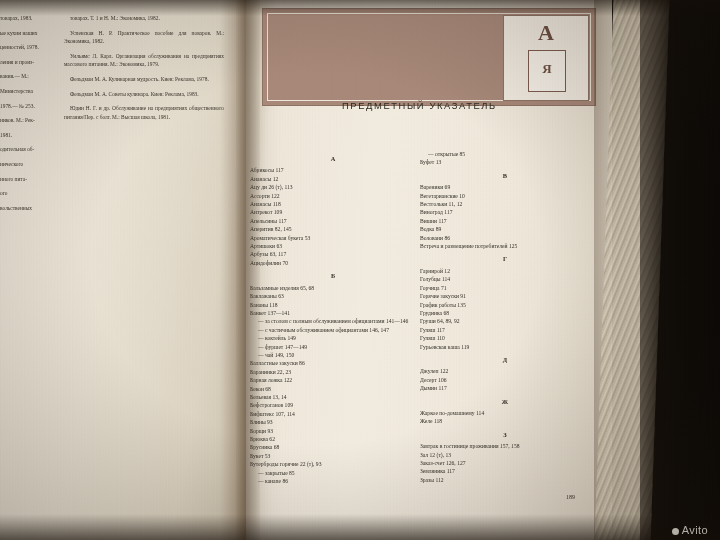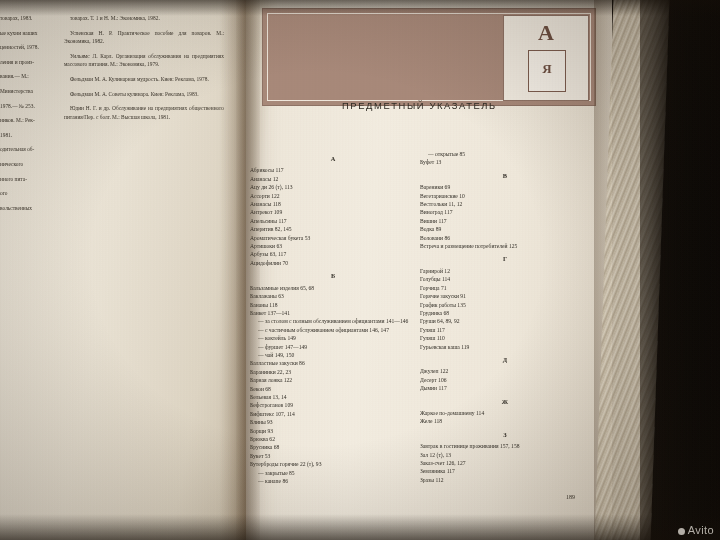--- a/index.html
+++ b/index.html
@@ -71,21 +71,21 @@
                repeating-linear-gradient(90deg,rgba(120,100,70,.05) 0px,rgba(255,255,255,0) 3px);}
   .vign{position:absolute;inset:0;pointer-events:none;
     background:radial-gradient(ellipse 78% 86% at 44% 48%,rgba(0,0,0,0) 40%,rgba(30,20,10,.35) 100%);}
   .gutter{position:absolute;left:236px;top:0;width:24px;height:540px;pointer-events:none;
     background:linear-gradient(90deg,rgba(90,70,48,.05),rgba(70,52,34,.32) 45%,rgba(90,70,48,.06));}
   .topshadow{position:absolute;left:0;top:0;width:720px;height:16px;pointer-events:none;
     background:linear-gradient(180deg,rgba(20,14,8,.55),rgba(20,14,8,0));}
   .botshadow{position:absolute;left:0;bottom:0;width:720px;height:26px;pointer-events:none;
     background:linear-gradient(0deg,rgba(20,14,8,.6),rgba(20,14,8,0));}
 
-  .wm{position:absolute;right:6px;bottom:4px;font-size:11px;color:#cfcac2;opacity:.85;
+  .wm{position:absolute;right:12px;bottom:4px;font-size:11px;color:#cfcac2;opacity:.85;
     font-family:"Liberation Sans",sans-serif;letter-spacing:.4px;}
   .wm .dot{display:inline-block;width:7px;height:7px;border-radius:50%;background:#cfcac2;margin-right:3px;
     vertical-align:-1px;}
 </style>
 </head>
 <body>
 
 <div id="scene">
   <div class="bg-dark"></div>
 

